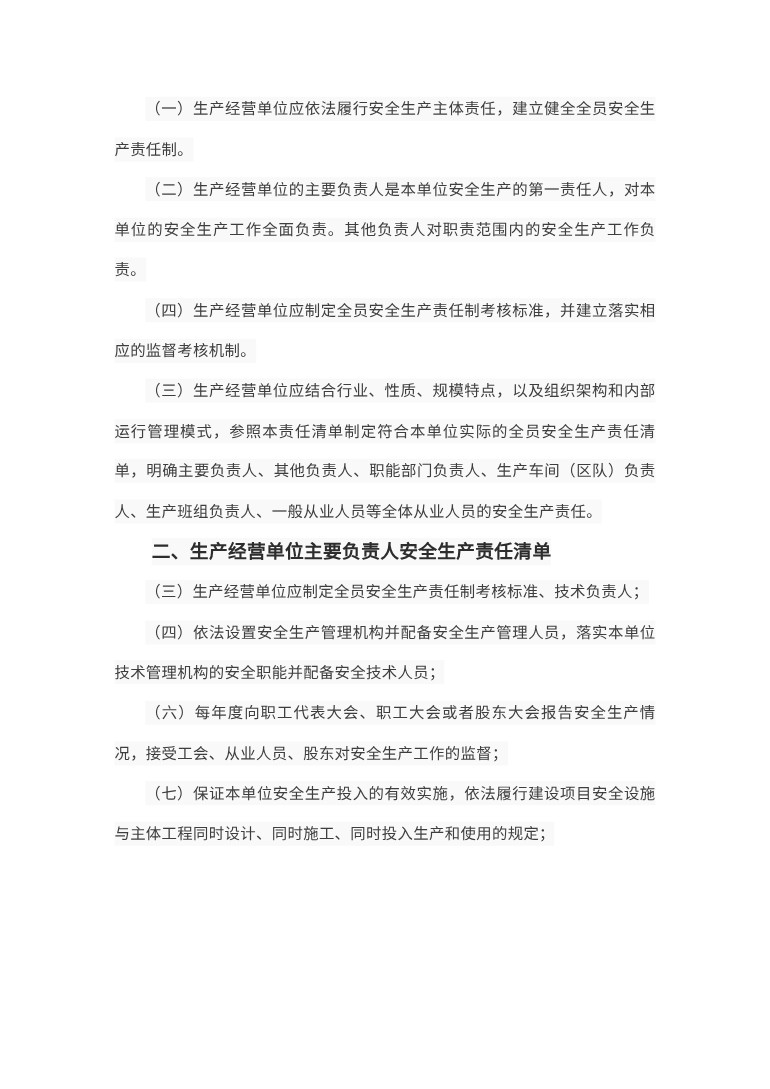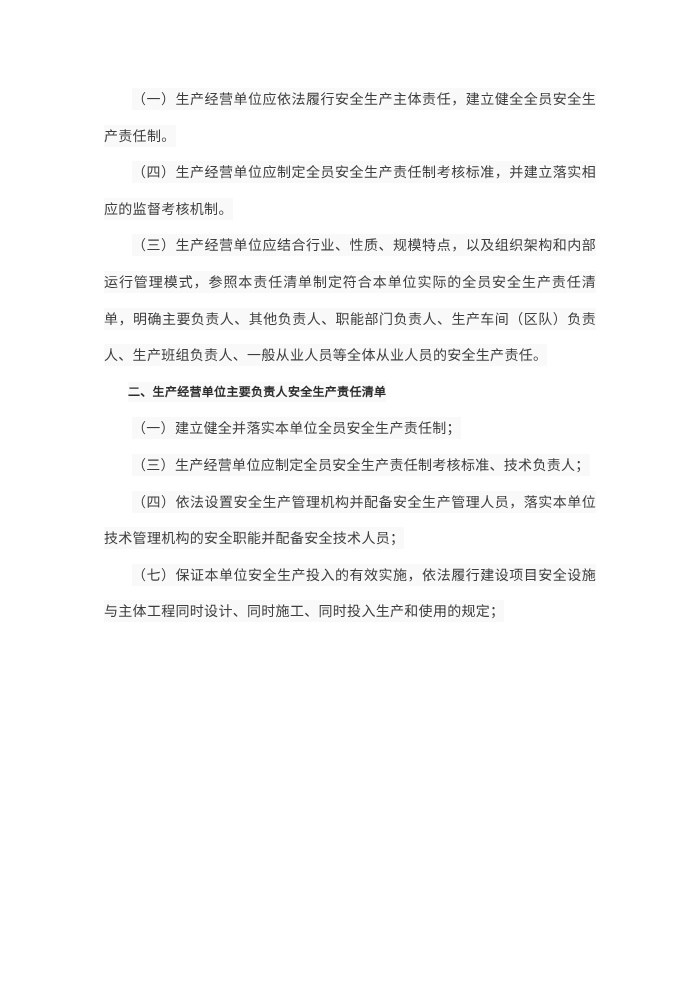--- a/index.html
+++ b/index.html
@@ -27,50 +27,51 @@
     color: #3e3e3e;
     text-align: justify;
   }
   .para {
     margin: 0;
     text-indent: 2em;
   }
   .heading {
     margin: 0;
     text-indent: 2em;
-    font-size: 12px;
+    font-size: 17px;
     font-weight: bold;
     color: #2d2d2d;
   }
   
   .line-bg {
     background: rgba(0, 0, 0, 0.022);
     padding: 3px 0;
   }
 </style>
 </head>
 <body>
 
 <div class="page">
   <div class="content">
 
     <p class="para"><span class="line-bg">（一）生产经营单位应依法履行安全生产主体责任，建立健全全员安全生产责任制。</span></p>
 
+    <p class="para"><span class="line-bg">（二）生产经营单位的主要负责人是本单位安全生产的第一责任人，对本单位的安全生产工作全面负责。其他负责人对职责范围内的安全生产工作负责。</span></p>
 
     <p class="para"><span class="line-bg">（四）生产经营单位应制定全员安全生产责任制考核标准，并建立落实相应的监督考核机制。</span></p>
 
     <p class="para"><span class="line-bg">（三）生产经营单位应结合行业、性质、规模特点，以及组织架构和内部运行管理模式，参照本责任清单制定符合本单位实际的全员安全生产责任清单，明确主要负责人、其他负责人、职能部门负责人、生产车间（区队）负责人、生产班组负责人、一般从业人员等全体从业人员的安全生产责任。</span></p>
 
     <h2 class="heading"><span class="line-bg">二、生产经营单位主要负责人安全生产责任清单</span></h2>
 
-    <p class="para"><span class="line-bg">（一）建立健全并落实本单位全员安全生产责任制；</span></p>
 
 
     <p class="para"><span class="line-bg">（三）生产经营单位应制定全员安全生产责任制考核标准、技术负责人；</span></p>
 
     <p class="para"><span class="line-bg">（四）依法设置安全生产管理机构并配备安全生产管理人员，落实本单位技术管理机构的安全职能并配备安全技术人员；</span></p>
 
 
+    <p class="para"><span class="line-bg">（六）每年度向职工代表大会、职工大会或者股东大会报告安全生产情况，接受工会、从业人员、股东对安全生产工作的监督；</span></p>
 
     <p class="para"><span class="line-bg">（七）保证本单位安全生产投入的有效实施，依法履行建设项目安全设施与主体工程同时设计、同时施工、同时投入生产和使用的规定；</span></p>
 
   </div>
 </div>
 
 </body></html>

